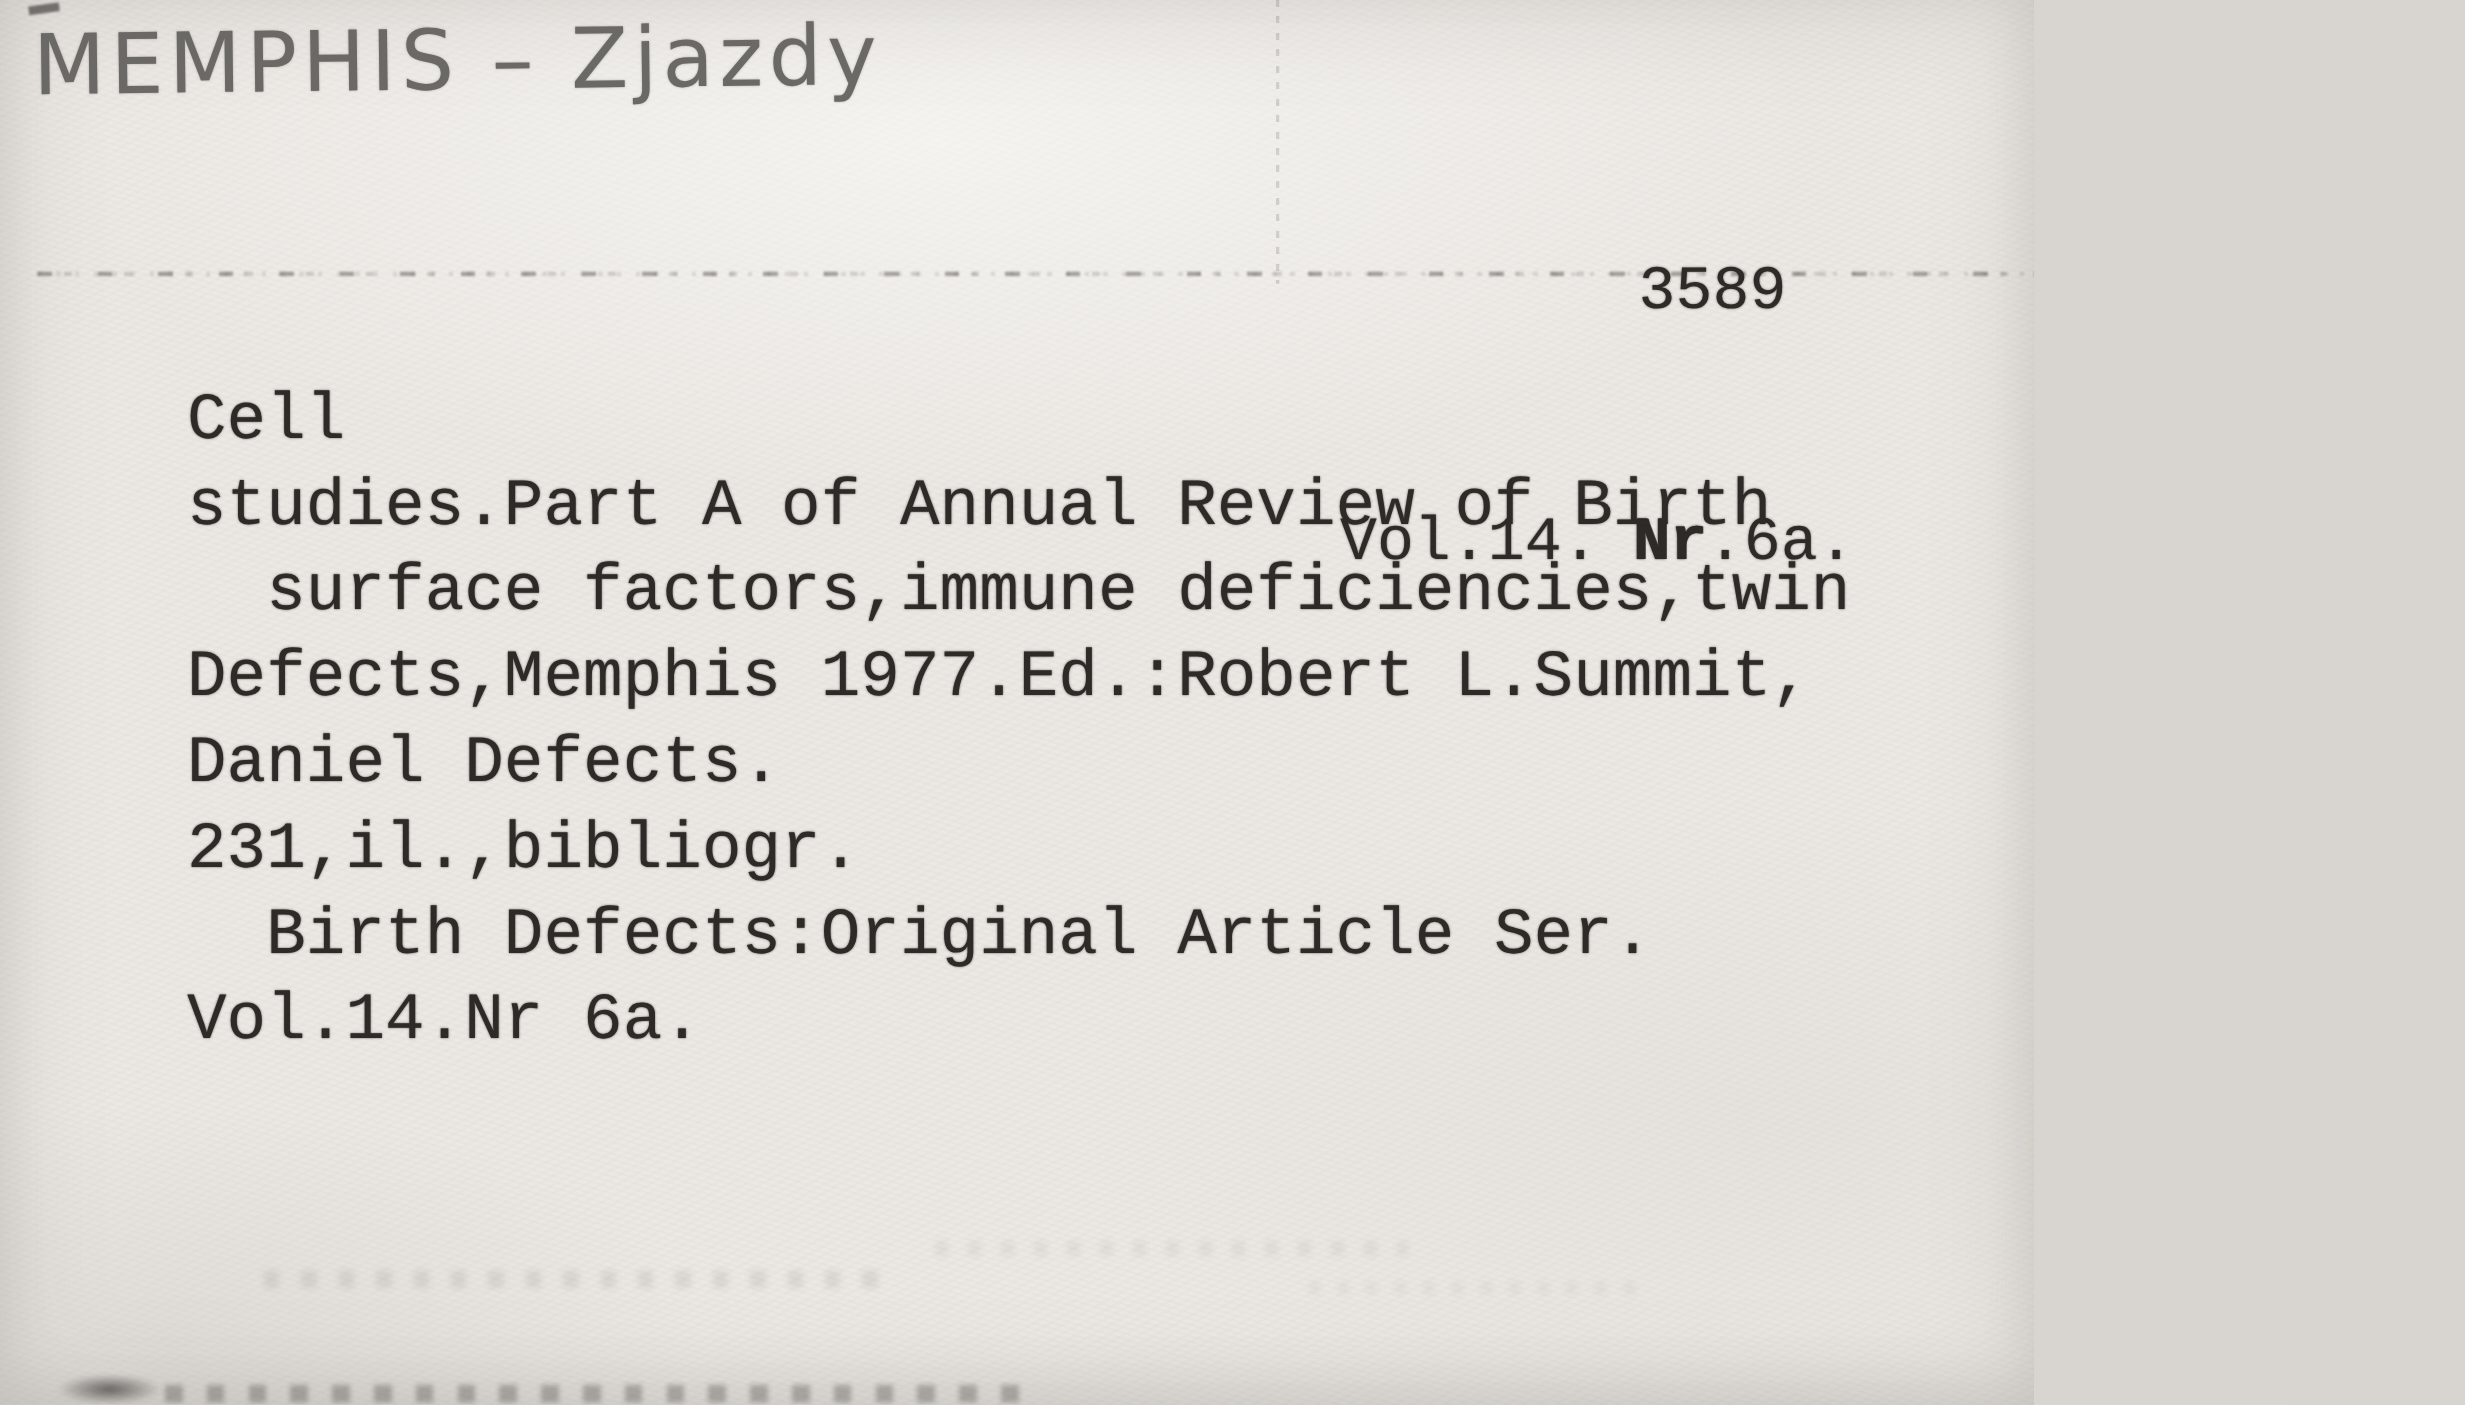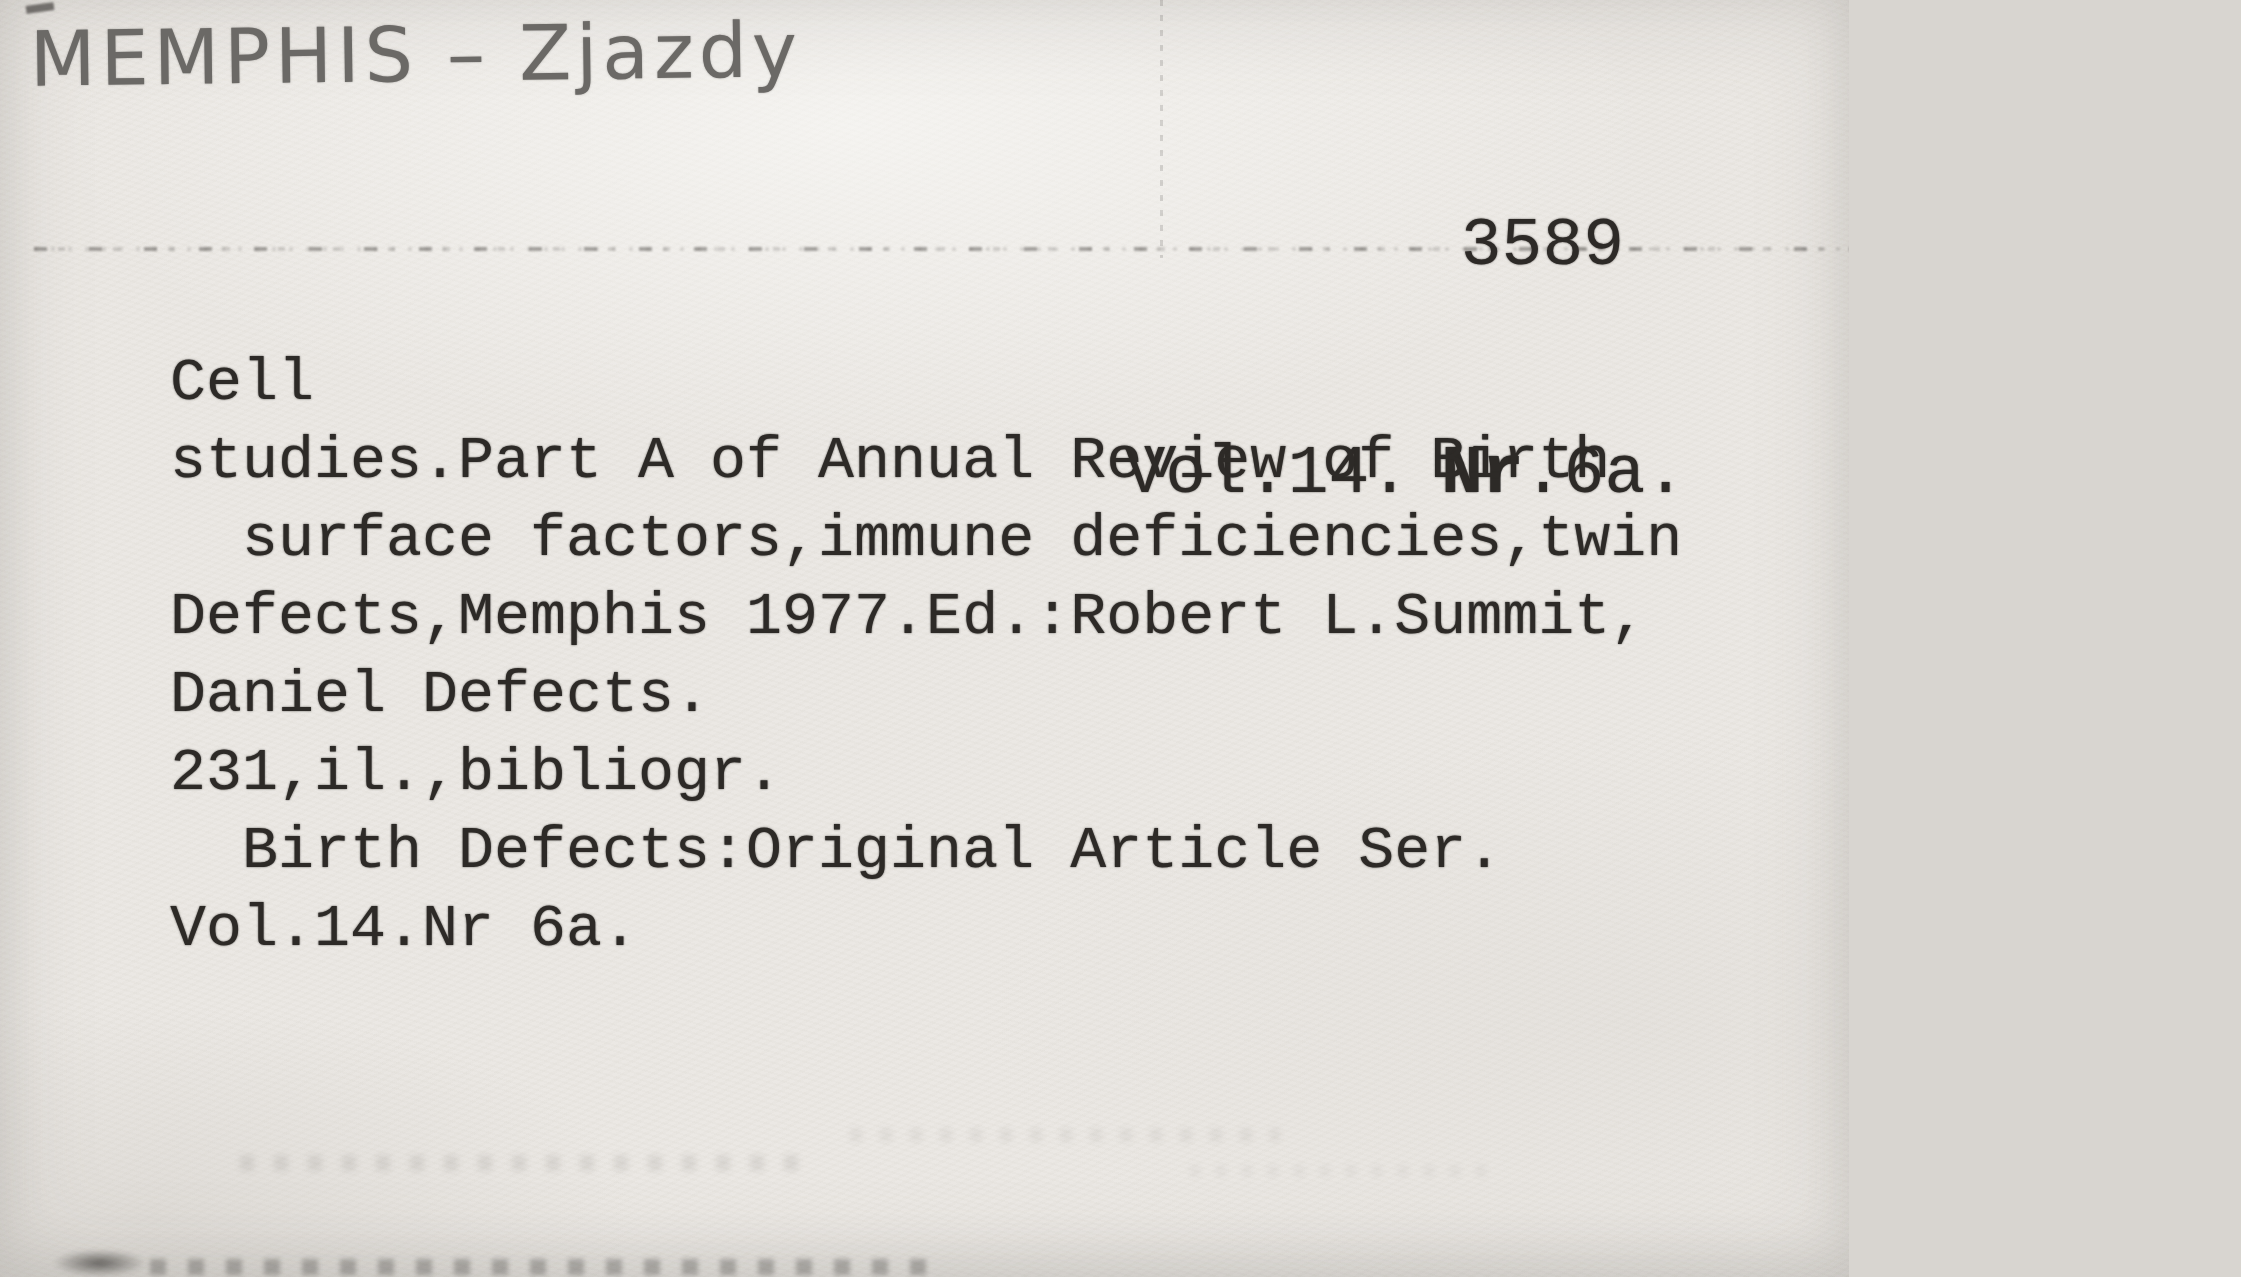--- a/index.html
+++ b/index.html
@@ -29,24 +29,24 @@
     font-size: 76px;
     letter-spacing: 5px;
     color: var(--pencil, #6b6966);
     transform: rotate(-0.7deg);
     text-shadow: 0 0 2px rgba(107,105,102,.55);
     white-space: pre;
   }
 
   .header-right {
     position: absolute;
-    top: 56px;
+    top: 75px;
     right: 163px;
     text-align: right;
-    font-size: 68px;
+    font-size: 56px;
     line-height: 76px;
     text-shadow: 0 0 2px rgba(45,42,39,.75);
     white-space: pre;
   }
   .catalog-number { padding-right: 62px; }
   .overstruck {
     font-weight: bold;
     text-shadow: 0 0 2px rgba(30,28,26,.9), 1px 0 0 rgba(30,28,26,.8);
     margin-left: 31px;
   }

